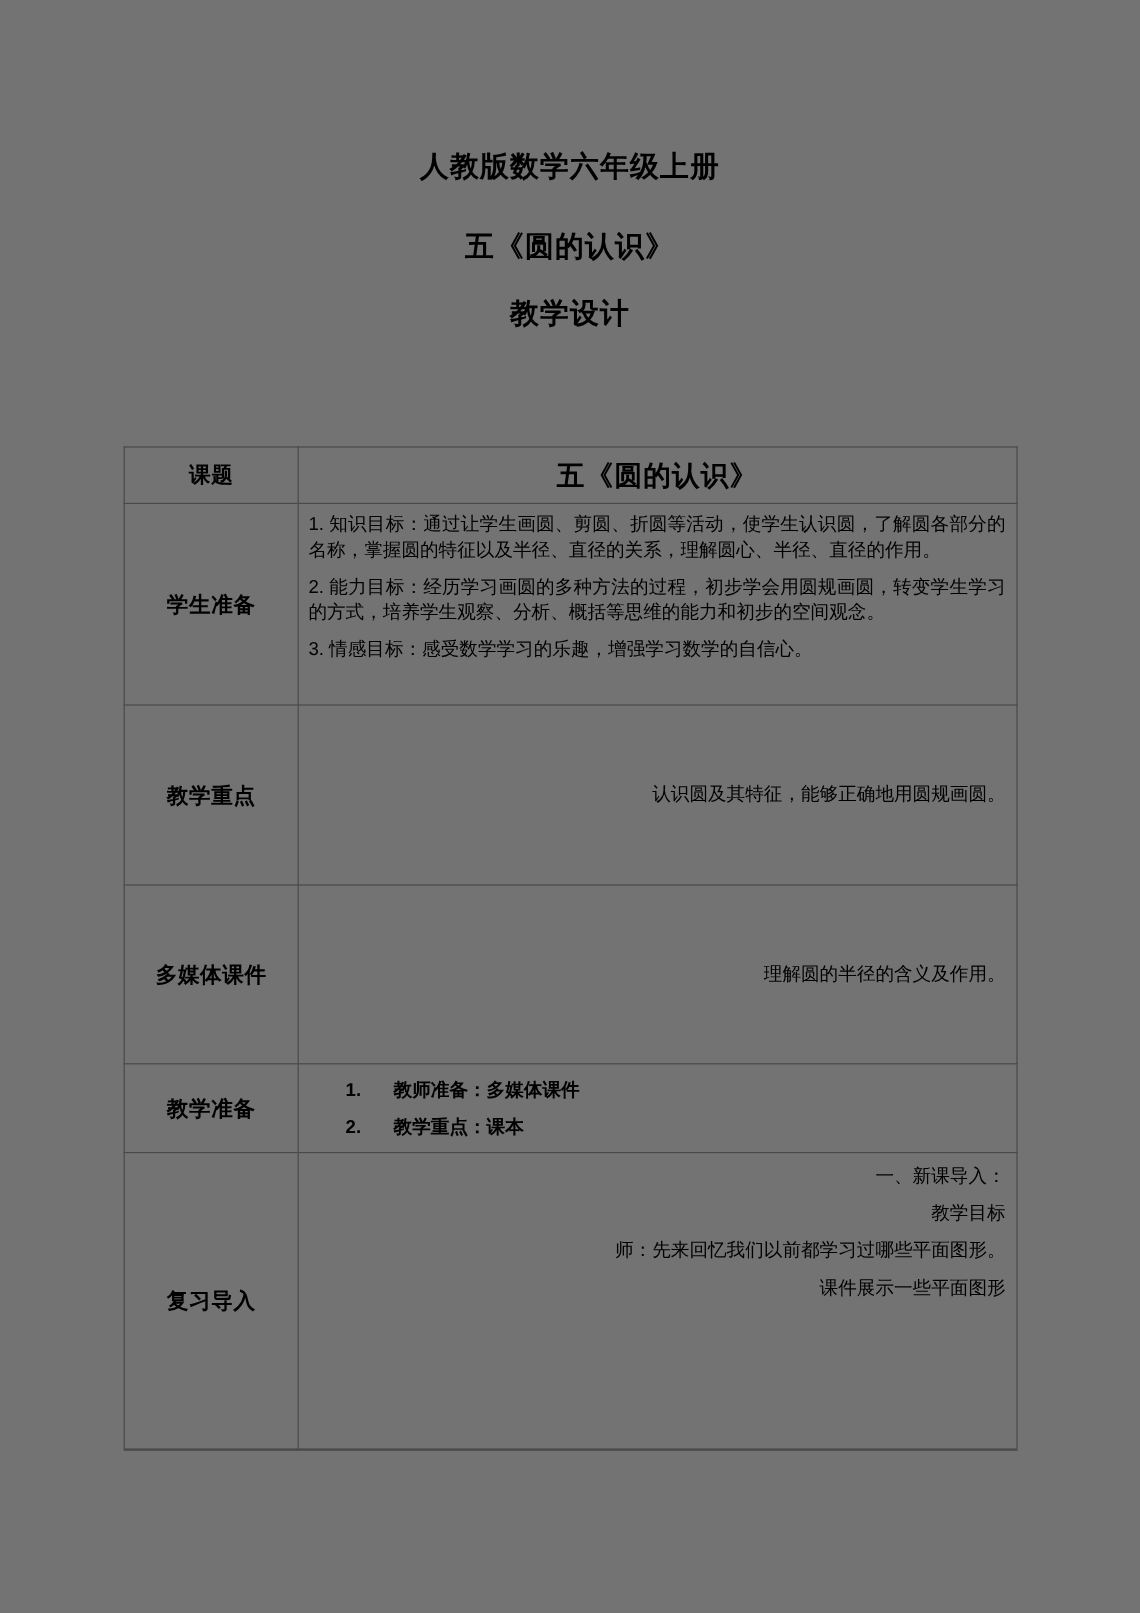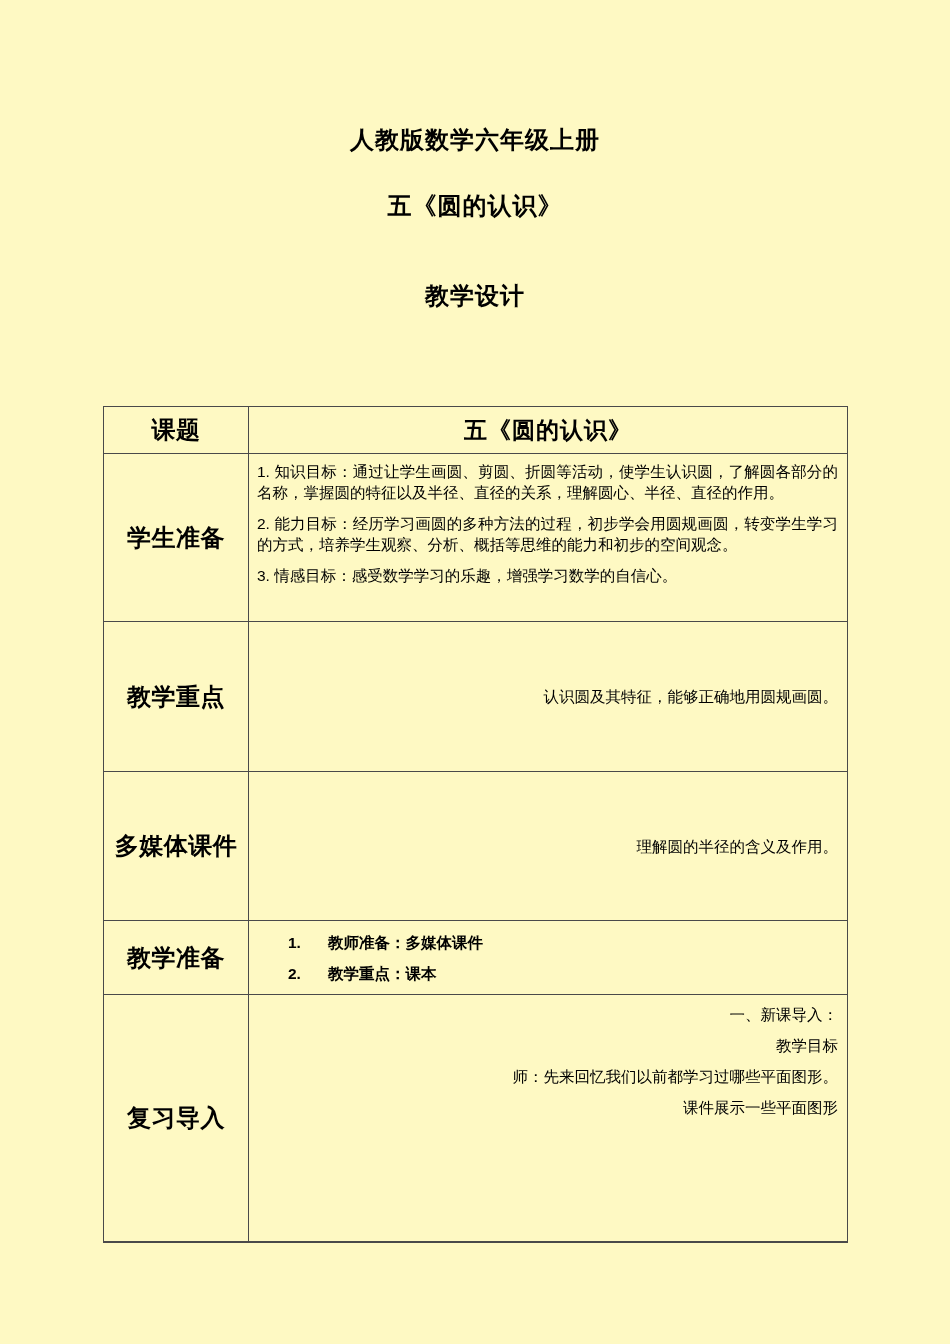--- a/index.html
+++ b/index.html
@@ -3,52 +3,52 @@
 <meta charset="utf-8">
 <style>
   * { margin: 0; padding: 0; box-sizing: border-box; }
   html, body { background: #ffffff; }
   body {
     width: 950px; height: 1344px;
     color: #000000;
     font-family: "Liberation Sans", "DejaVu Sans", sans-serif;
     overflow: hidden;
   }
-  .page { width: 950px; height: 1344px; background: #fef9c3; padding-top: 127px; }
+  .page { width: 950px; height: 1344px; background: #737373; padding-top: 127px; }
 
   .doc-title {
     text-align: center;
     font-weight: bold;
     font-size: 24px;
     line-height: 26px;
     letter-spacing: 1px;
   }
   .doc-title.t2 { margin-top: 40px; }
-  .doc-title.t3 { margin-top: 64px; }
+  .doc-title.t3 { margin-top: 30px; }
 
   table.plan {
     margin: 97px 0 0 103px;
     width: 744px;
     border-collapse: collapse;
     table-layout: fixed;
     border: 1px solid #4a4a4a;
     border-bottom-width: 2px;
   }
   table.plan td {
     border: 1px solid #4a4a4a;
     vertical-align: middle;
     overflow: hidden;
   }
   col.c-label { width: 145px; }
   col.c-content { width: 599px; }
 
   td.label-cell {
     text-align: center;
     font-weight: bold;
-    font-size: 24px;
+    font-size: 18px;
     letter-spacing: 0.5px;
   }
   td.content-cell { font-size: 15.5px; }
 
   tr.r0 td { height: 47px; }
   td.header-cell {
     text-align: center;
     font-weight: bold;
     font-size: 23px;
     letter-spacing: 1px;

